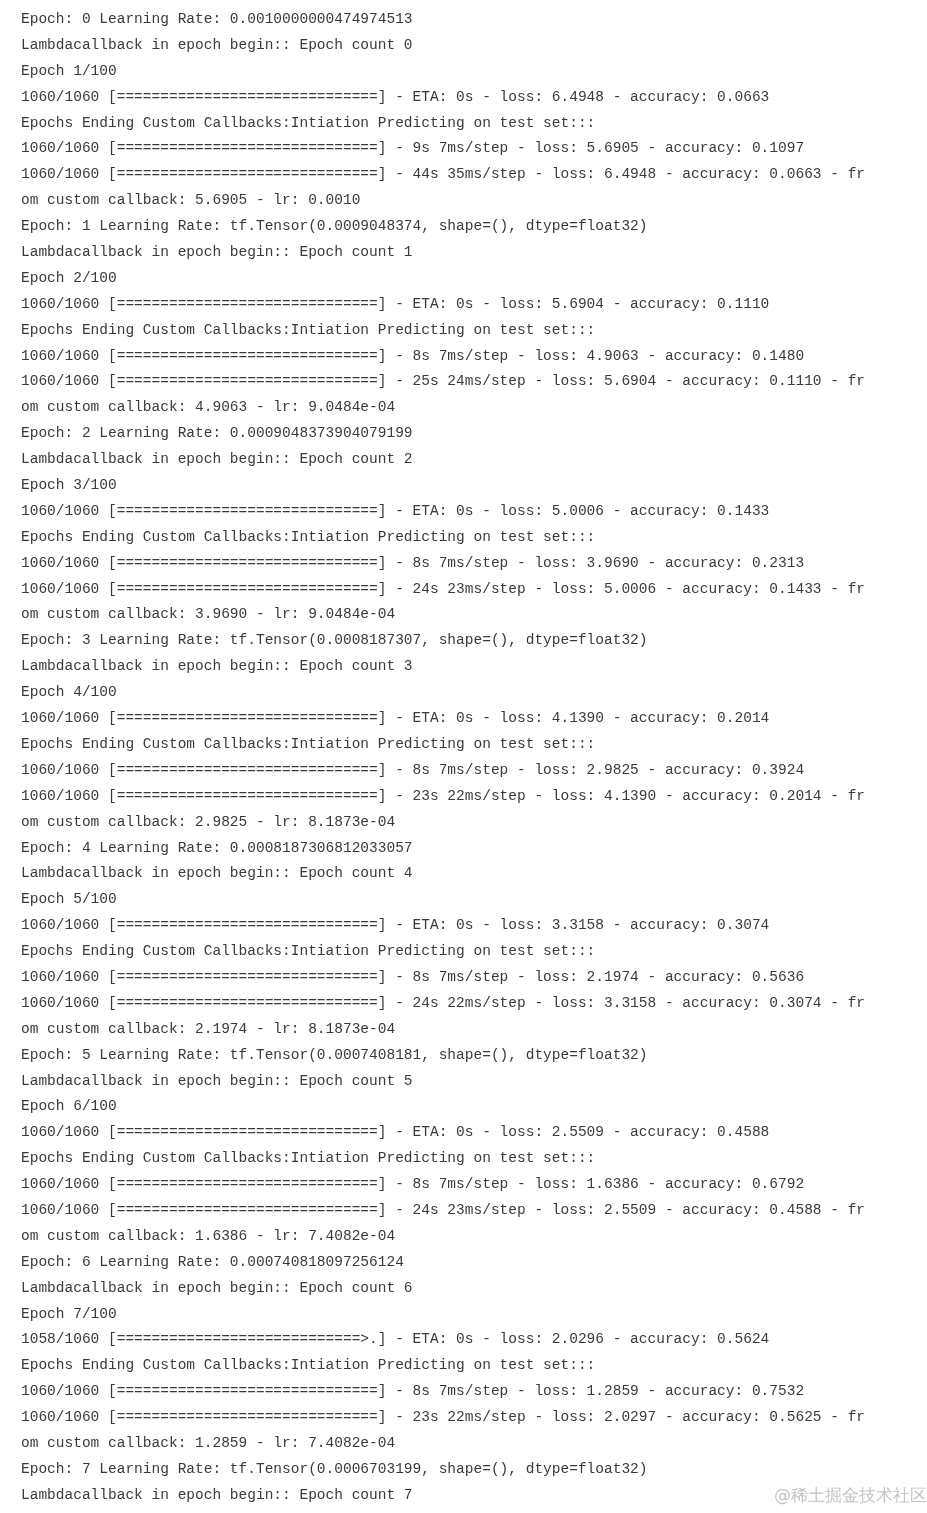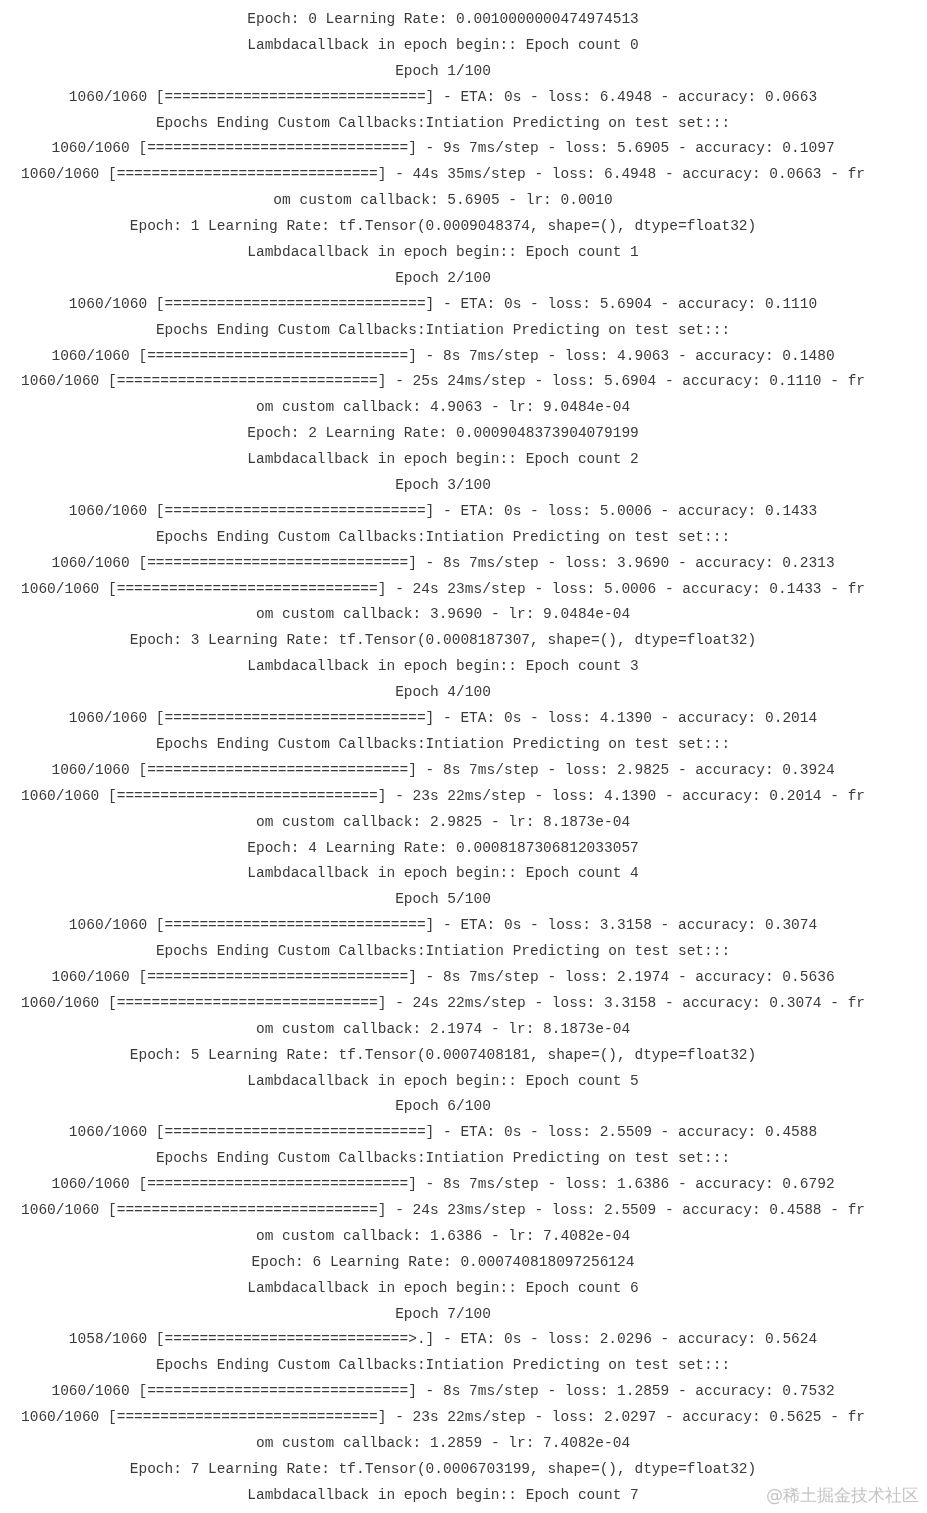--- a/index.html
+++ b/index.html
@@ -17,29 +17,28 @@
     position: absolute;
     left: 21px;
     top: 7px;
     margin: 0;
     padding: 0;
     font-family: "Liberation Mono", "DejaVu Sans Mono", monospace;
     font-size: 14.5px;
     line-height: 25.9px;
     color: #3a3a3a;
     white-space: pre;
-    text-align: center;
   }
   .line {
     display: block;
     height: 25.9px;
   }
   .watermark {
     position: absolute;
-    right: 8px;
+    right: 0;
     bottom: 6px;
     font-family: "DejaVu Sans", sans-serif;
     font-size: 17px;
     color: #c4c4c4;
     letter-spacing: 0px;
   }
 </style>
 </head>
 <body>
 

